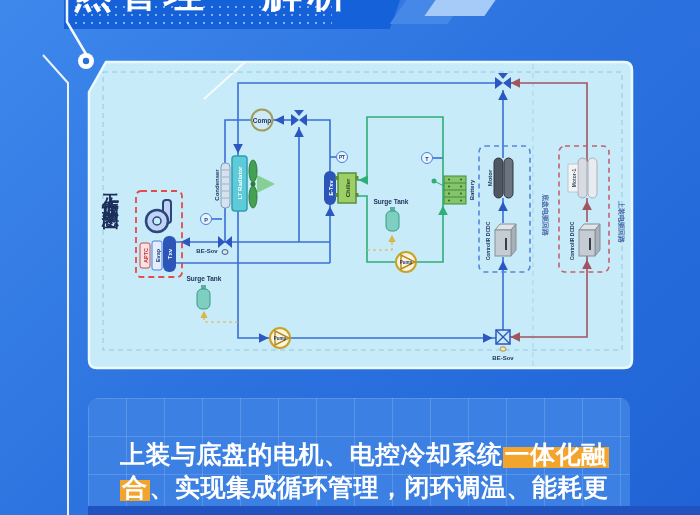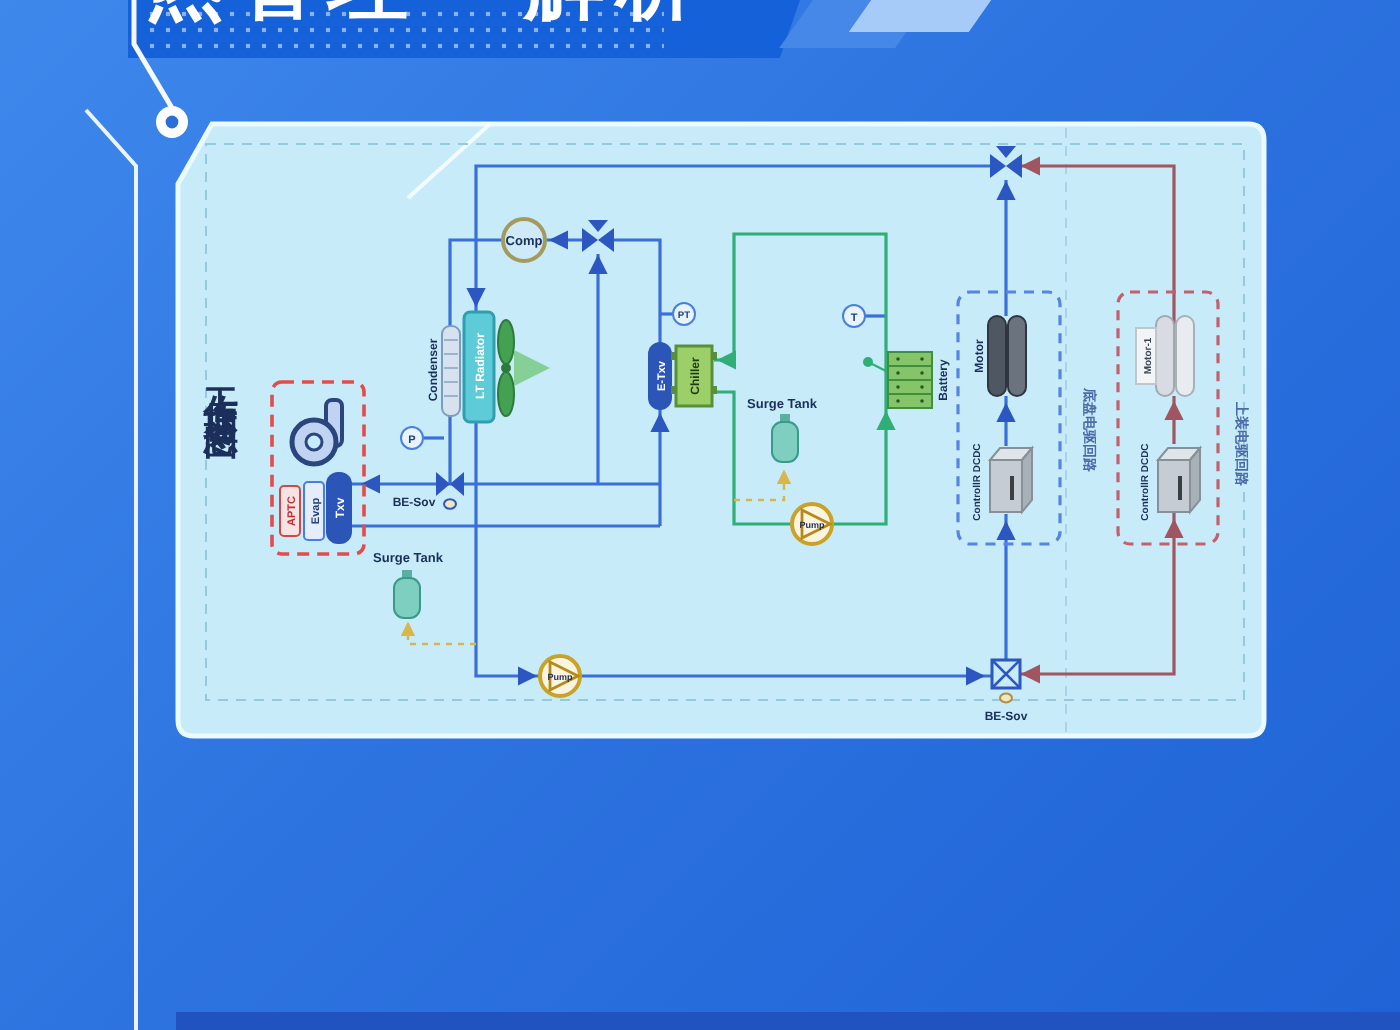--- a/index.html
+++ b/index.html
@@ -306,15 +306,18 @@
       <rect x="496" y="330" width="14" height="14" fill="#c7ebf8" stroke="#2d57c0" stroke-width="1.5"></rect>
       <line x1="496" y1="330" x2="510" y2="344" stroke="#2d57c0" stroke-width="1.3"></line>
       <line x1="510" y1="330" x2="496" y2="344" stroke="#2d57c0" stroke-width="1.3"></line>
       <ellipse cx="503" cy="349" rx="3" ry="2.2" fill="#f0e6c0" stroke="#b09040"></ellipse>
       <text x="503" y="360" font-size="6" font-weight="bold" fill="#1b2f5a" text-anchor="middle">BE-Sov</text>
     </g>
   </svg>
 
   <div class="vtitle">工作原理总图</div>
 
+  <div class="caption">
+    <p><span>上装与底盘的电机、电控冷却系统</span><span class="hl">一体化融</span><span class="hl">合</span><span>、实现集成循环管理，闭环调温、能耗更</span></p>
+  </div>
   <div class="strip"></div>
 
 </div>
 
 </body></html>

